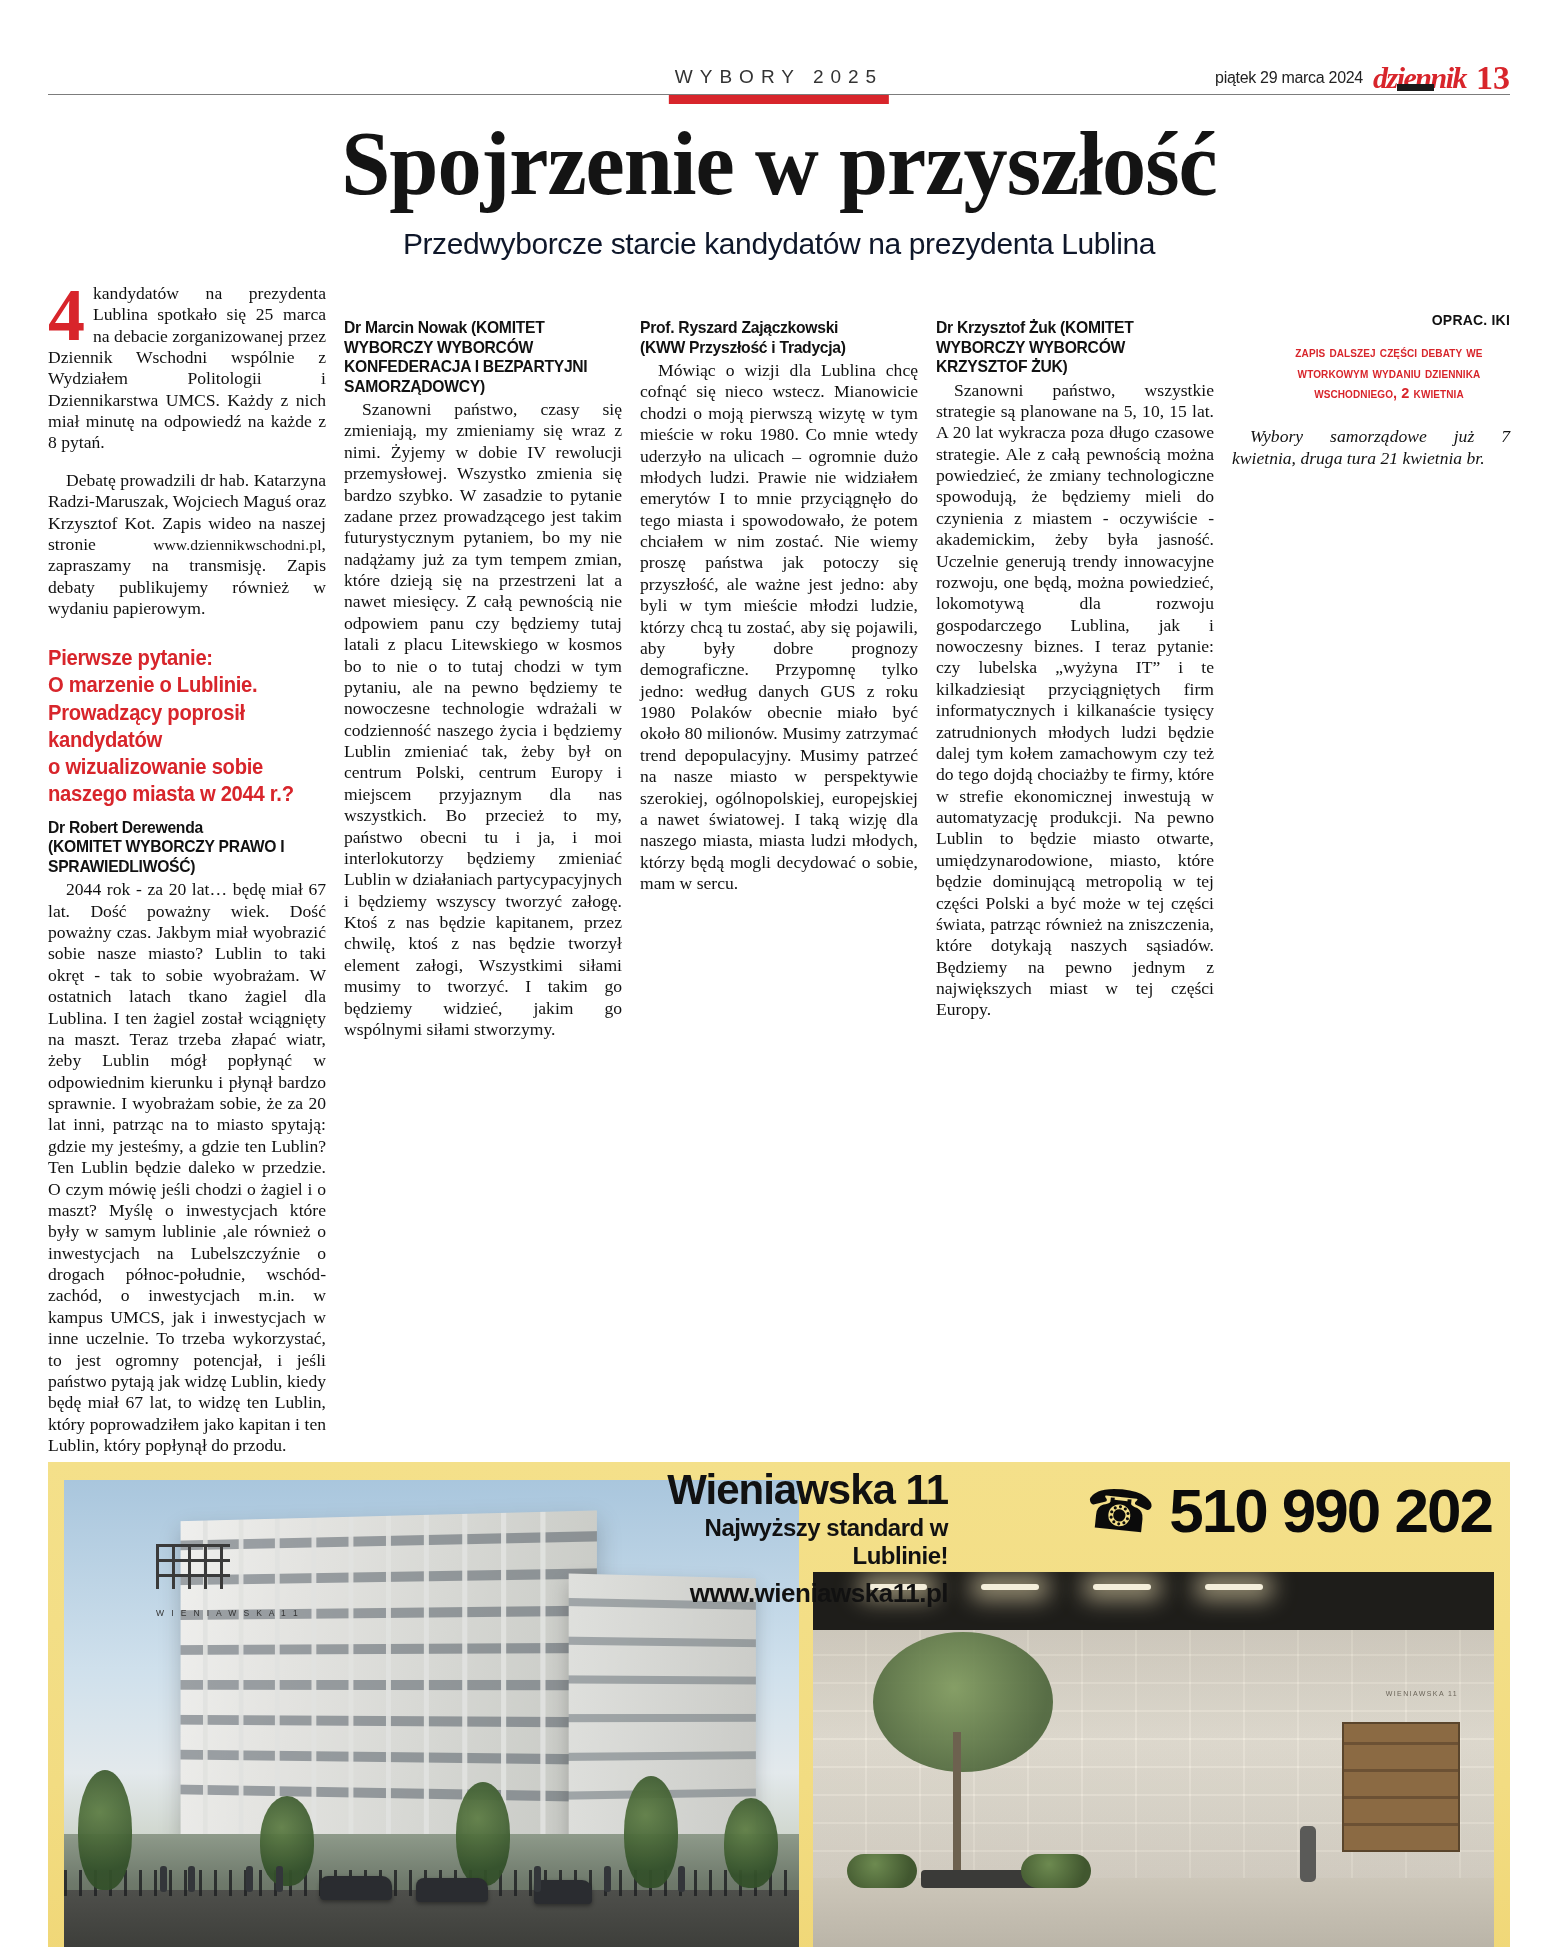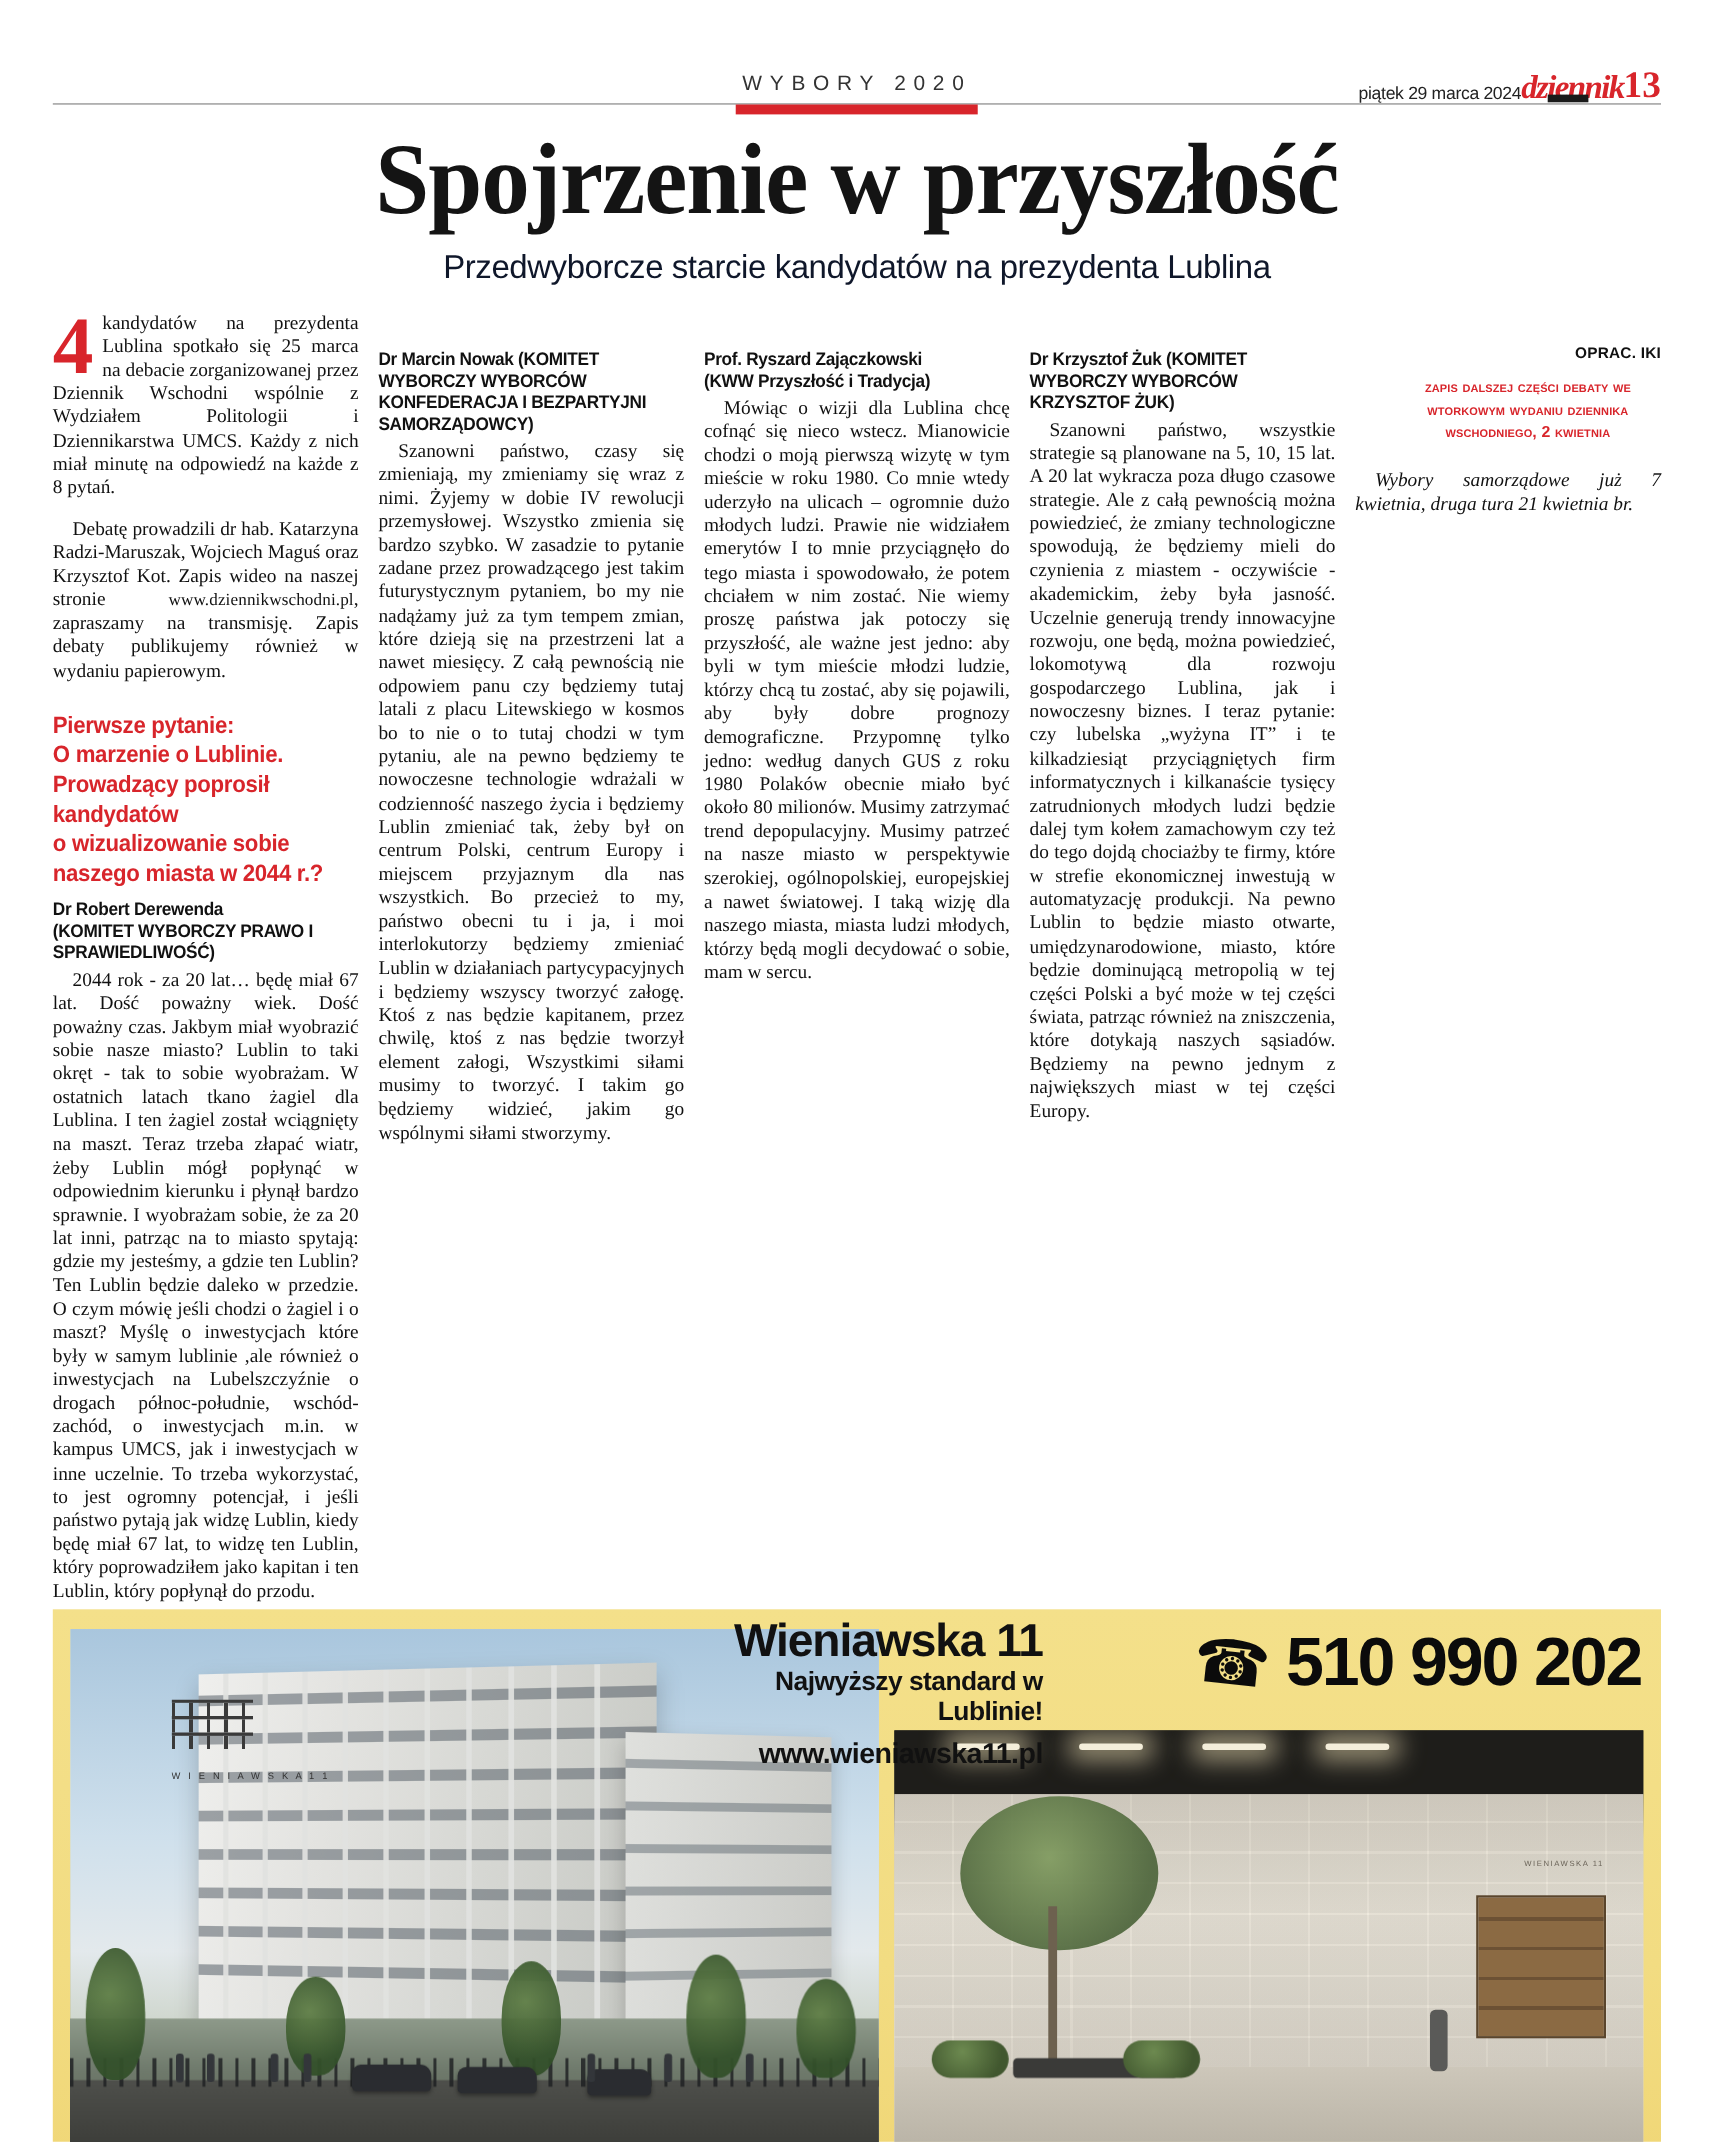--- a/index.html
+++ b/index.html
@@ -17,21 +17,21 @@
   
   .masthead { position:relative; height:58px; margin:52px 48px 0 48px; }
   .mast-rule { position:absolute; left:0; right:0; top:42px; height:1px; background:#7c7c7c; }
   .kicker-wrap { position:absolute; left:50%; transform:translateX(-50%); top:14px; text-align:center; }
   .kicker {
     font-family:"Liberation Sans", sans-serif;
     font-size:19px; letter-spacing:7px; color:#333; font-weight:400;
     padding:0 6px 5px 6px; display:block;
   }
   .kicker-bar { width:100%; height:9px; background:#d8252b; margin-top:2px; }
-  .mast-right { position:absolute; right:0; top:9px; display:flex; align-items:flex-end; }
+  .mast-right { position:absolute; right:0; top:9px; display:flex; align-items:center; gap:10px; }
   .mast-date { font-family:"Liberation Sans", sans-serif; font-size:16px; color:#222; letter-spacing:-0.3px; }
   .logo-dziennik {
     font-family:"Liberation Serif", serif;
     font-weight:bold; font-style:italic; font-size:30px; color:#d8252b;
     letter-spacing:-1.5px; position:relative; line-height:1;
   }
   .logo-dziennik .uline { position:absolute; left:26%; bottom:2px; width:40%; height:7px; background:#1a1a1a; }
   .page-num { font-family:"Liberation Serif", serif; font-weight:bold; font-size:34px; color:#d8252b; line-height:1; }
 
   
@@ -276,21 +276,21 @@
   .phone-num { font-size:62px; font-weight:bold; letter-spacing:-2px; line-height:1; }
 </style>
 </head>
 <body>
 
 <div class="page">
 
   <div class="masthead">
     <div class="mast-rule"></div>
     <div class="kicker-wrap">
-      <span class="kicker">WYBORY 2020</span>
+      <span class="kicker">WYBORY 2025</span>
       <div class="kicker-bar"></div>
     </div>
     <div class="mast-right">
       <span class="mast-date">piątek 29 marca 2024</span>
       <span class="logo-dziennik">
         <span>dziennik</span>
         <span class="uline"></span>
       </span>
       <span class="page-num">13</span>
     </div>

